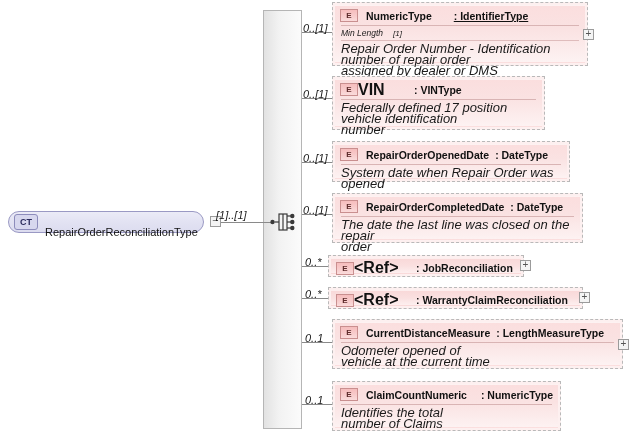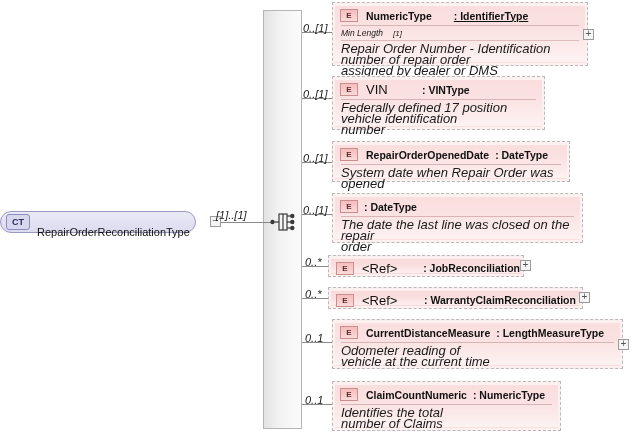--- a/index.html
+++ b/index.html
@@ -8,21 +8,21 @@
     background:#ffffff;
     font-family:"Liberation Sans", sans-serif;
     overflow:hidden;
     position:relative;
     color:#000;
   }
   #diagram{position:absolute;left:0;top:0;width:633px;height:442px;}
 
   
   .ct-node{
-    position:absolute;left:0;top:211px;
+    position:absolute;left:8px;top:211px;
     width:196px;height:22px;
     border:1px solid #9a99c4;
     border-radius:11px;
     background:linear-gradient(to bottom,#ebebf7 0%,#e3e3f3 45%,#dcdcef 100%);
     display:flex;align-items:center;
     box-sizing:border-box;
     padding-left:5px;
   }
   .ct-badge{
     width:22px;height:14px;
@@ -122,22 +122,22 @@
     padding:2px 12px 2px 5px;white-space:nowrap;
   }
   .facet .cnt{margin-left:10px;font-size:8px;}
   .desc{
     font-size:13px;font-style:italic;color:#1a1a1a;
     padding:2px 6px 0 5px;line-height:11px;
     white-space:pre-line;
   }
   
   .ref-name{
-    font-size:13px;font-weight:normal;color:#111;
-    margin-left:8px;white-space:nowrap;
+    font-size:16px;font-weight:bold;color:#111;
+    white-space:nowrap;
     display:inline-block;width:62px;
   }
   .ref-type{
     font-size:10.5px;font-weight:bold;color:#111;
     white-space:nowrap;
   }
 </style>
 </head>
 <body>
 
@@ -233,20 +233,21 @@
       </div>
       <div class="sep"></div>
       <div class="desc">System date when Repair Order was opened</div>
     </div>
   </div>
 
   <div class="el" style="left:332px;top:193px;width:251px;height:50px;">
     <div class="el-inner">
       <div class="el-head">
         <span class="e-badge">E</span>
+        <span class="e-name">RepairOrderCompletedDate</span>
         <span class="e-name ty" style="margin-left:6px;">: DateType</span>
       </div>
       <div class="sep"></div>
       <div class="desc">The date the last line was closed on the repair
 order</div>
     </div>
   </div>
 
   <div class="el solid" style="left:328px;top:255px;width:196px;height:22px;">
     <div class="el-inner">
@@ -275,34 +276,34 @@
     </div>
 
   <div class="el" style="left:332px;top:319px;width:291px;height:50px;">
     <div class="el-inner">
       <div class="el-head">
         <span class="e-badge">E</span>
         <span class="e-name">CurrentDistanceMeasure</span>
         <span class="e-name ty" style="margin-left:6px;">: LengthMeasureType</span>
       </div>
       <div class="sep"></div>
-      <div class="desc">Odometer reading of
+      <div class="desc">Odometer opened of
 vehicle at the current time</div>
     </div>
   </div>
   <div class="toggle" style="left:618px;top:339px;">
       <i>+</i>
     </div>
 
   <div class="el" style="left:332px;top:381px;width:229px;height:50px;">
     <div class="el-inner">
       <div class="el-head">
         <span class="e-badge">E</span>
         <span class="e-name">ClaimCountNumeric</span>
-        <span class="e-name ty" style="margin-left:6px;">: NumericType</span>
+        <span class="e-name ty" style="margin-left:14px;">: NumericType</span>
       </div>
       <div class="sep"></div>
       <div class="desc">Identifies the total
 number of Claims</div>
     </div>
   </div>
 
 </div>
 
 </body></html>

